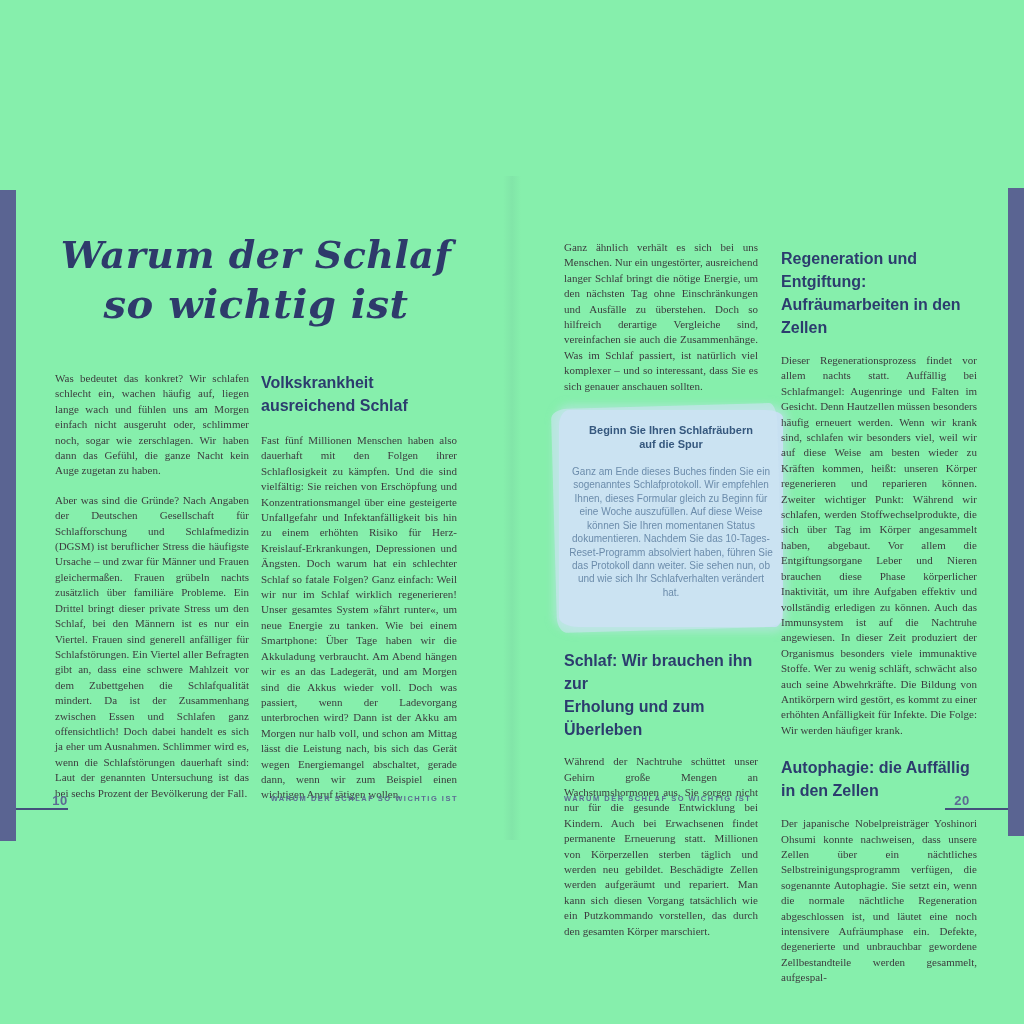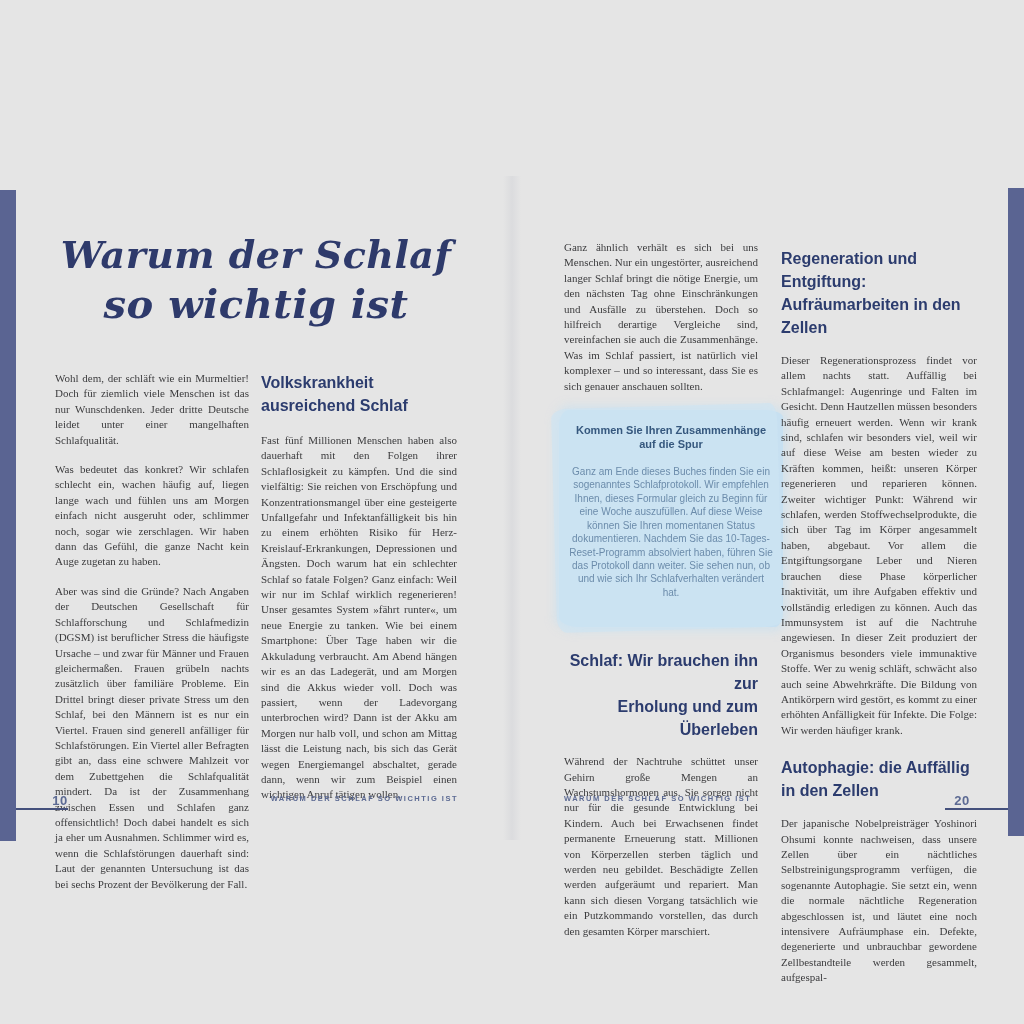--- a/index.html
+++ b/index.html
@@ -1,37 +1,37 @@
 <!DOCTYPE html>
 <html lang="de"><head>
 <meta charset="utf-8">
 <style>
   html,body{margin:0;padding:0;background:#ffffff;}
-  .canvas{position:relative;width:1024px;height:1024px;background:#e5e5e5;overflow:hidden;
+  .canvas{position:relative;width:1024px;height:1024px;background:#86efac;overflow:hidden;
           font-family:"Liberation Serif",serif;}
   .edge-strip{position:absolute;width:16px;background:#5a6492;}
   .edge-strip.left{left:0;top:190px;height:651px;}
   .edge-strip.right{right:0;top:188px;height:648px;}
   .gutter{position:absolute;left:503px;top:176px;width:18px;height:664px;
           background:linear-gradient(90deg,rgba(60,70,110,0) 0%,rgba(60,70,110,0.06) 50%,rgba(60,70,110,0) 100%);}
   .chapter-title{position:absolute;left:40px;top:230px;width:432px;margin:0;text-align:center;
           font-family:"DejaVu Serif",serif;font-style:italic;font-weight:700;color:#2e3a6b;}
   .chapter-title .t1{display:block;font-size:38px;line-height:50px;letter-spacing:.5px;}
   .chapter-title .t2{display:block;font-size:40px;line-height:48px;letter-spacing:.5px;}
   .col{position:absolute;font-size:11px;line-height:15.4px;color:#3c3c3e;text-align:justify;}
   .col p{margin:0 0 14px 0;}
   .col-l1{left:55px;top:371px;width:194px;}
   .col-l2{left:261px;top:371px;width:196px;}
   .col-r1{left:564px;top:240px;width:194px;}
   .col-r2{left:781px;top:240px;width:196px;}
   .subhead{font-family:"Liberation Sans",sans-serif;font-weight:700;color:#2c3c6e;
           font-size:16px;line-height:23px;white-space:pre-line;text-align:left;margin:7px 0 14px 0;}
   .col-l2 p.intro{margin-bottom:26px;}
   .col-l2 .subhead{margin-top:0;margin-bottom:16px;}
-  .col-r1 .subhead{margin-top:22px;margin-bottom:13px;text-align:right;}
+  .col-r1 .subhead{margin-top:22px;margin-bottom:13px;}
   .col-r2 .subhead.second{margin-top:18px;}
   .infobox{position:relative;width:204px;margin:16px 0 6px -5px;padding:13px 10px 14px;
           background:#c7e0f1;border-radius:10px 18px 8px 20px / 16px 8px 18px 10px;
           box-shadow:0 0 9px 5px rgba(199,224,241,0.55);
           font-family:"Liberation Sans",sans-serif;text-align:center;}
   .infobox::before{content:"";position:absolute;z-index:0;left:-5px;right:3px;top:-4px;bottom:-3px;
           background:rgba(205,228,243,0.6);transform:rotate(-1.6deg);
           border-radius:16px 8px 20px 10px / 10px 18px 8px 16px;}
   .box-head{position:relative;z-index:1;font-weight:700;color:#36587e;font-size:11px;line-height:14px;
           white-space:pre-line;margin:0 0 6px 0;}
@@ -56,38 +56,37 @@
   <div class="edge-strip left"></div>
   <div class="edge-strip right"></div>
   <div class="gutter"></div>
 
   <h1 class="chapter-title">
     <span class="t1">Warum der Schlaf</span>
     <span class="t2">so wichtig ist</span>
   </h1>
 
   <div class="col col-l1">
-    <p>Wohl dem, der schläft wie ein Murmeltier! Doch für ziemlich viele Menschen ist das nur Wunschdenken. Jeder dritte Deutsche leidet unter einer mangelhaften Schlafqualität.</p>
     <p>Was bedeutet das konkret? Wir schlafen schlecht ein, wachen häufig auf, liegen lange wach und fühlen uns am Morgen einfach nicht ausgeruht oder, schlimmer noch, sogar wie zerschlagen. Wir haben dann das Gefühl, die ganze Nacht kein Auge zugetan zu haben.</p>
     <p>Aber was sind die Gründe? Nach Angaben der Deutschen Gesellschaft für Schlafforschung und Schlafmedizin (DGSM) ist beruflicher Stress die häufigste Ursache – und zwar für Männer und Frauen gleichermaßen. Frauen grübeln nachts zusätzlich über familiäre Probleme. Ein Drittel bringt dieser private Stress um den Schlaf, bei den Männern ist es nur ein Viertel. Frauen sind generell anfälliger für Schlafstörungen. Ein Viertel aller Befragten gibt an, dass eine schwere Mahlzeit vor dem Zubettgehen die Schlafqualität mindert. Da ist der Zusammenhang zwischen Essen und Schlafen ganz offensichtlich! Doch dabei handelt es sich ja eher um Ausnahmen. Schlimmer wird es, wenn die Schlafstörungen dauerhaft sind: Laut der genannten Untersuchung ist das bei sechs Prozent der Bevölkerung der Fall.</p>
   </div>
 
   <div class="col col-l2">
     <h2 class="subhead">Volkskrankheit ausreichend Schlaf</h2>
     <p>Fast fünf Millionen Menschen haben also dauerhaft mit den Folgen ihrer Schlaflosigkeit zu kämpfen. Und die sind vielfältig: Sie reichen von Erschöpfung und Konzentrationsmangel über eine gesteigerte Unfallgefahr und Infektanfälligkeit bis hin zu einem erhöhten Risiko für Herz-Kreislauf-Erkrankungen, Depressionen und Ängsten. Doch warum hat ein schlechter Schlaf so fatale Folgen? Ganz einfach: Weil wir nur im Schlaf wirklich regenerieren! Unser gesamtes System »fährt runter«, um neue Energie zu tanken. Wie bei einem Smartphone: Über Tage haben wir die Akkuladung verbraucht. Am Abend hängen wir es an das Ladegerät, und am Morgen sind die Akkus wieder voll. Doch was passiert, wenn der Ladevorgang unterbrochen wird? Dann ist der Akku am Morgen nur halb voll, und schon am Mittag lässt die Leistung nach, bis sich das Gerät wegen Energiemangel abschaltet, gerade dann, wenn wir zum Beispiel einen wichtigen Anruf tätigen wollen.</p>
   </div>
 
   <span class="pagenum pn-left">10</span>
   <span class="pagenum-rule rule-left"></span>
   <span class="runhead left-page">WARUM DER SCHLAF SO WICHTIG IST</span>
 
   <div class="col col-r1">
     <p>Ganz ähnlich verhält es sich bei uns Menschen. Nur ein ungestörter, ausreichend langer Schlaf bringt die nötige Energie, um den nächsten Tag ohne Einschränkungen und Ausfälle zu überstehen. Doch so hilfreich derartige Vergleiche sind, vereinfachen sie auch die Zusammenhänge. Was im Schlaf passiert, ist natürlich viel komplexer – und so interessant, dass Sie es sich genauer anschauen sollten.</p>
     <div class="infobox">
-      <p class="box-head">Kommen Sie Ihren Zusammenhänge
+      <p class="box-head">Beginn Sie Ihren Schlafräubern
 auf die Spur</p>
       <p class="box-body">Ganz am Ende dieses Buches finden Sie ein sogenanntes Schlafprotokoll. Wir empfehlen Ihnen, dieses Formular gleich zu Beginn für eine Woche auszufüllen. Auf diese Weise können Sie Ihren momentanen Status dokumentieren. Nachdem Sie das 10-Tages-Reset-Programm absolviert haben, führen Sie das Protokoll dann weiter. Sie sehen nun, ob und wie sich Ihr Schlafverhalten verändert hat.</p>
     </div>
     <h2 class="subhead">Schlaf: Wir brauchen ihn zur
 Erholung und zum Überleben</h2>
     <p>Während der Nachtruhe schüttet unser Gehirn große Mengen an Wachstumshormonen aus. Sie sorgen nicht nur für die gesunde Entwicklung bei Kindern. Auch bei Erwachsenen findet permanente Erneuerung statt. Millionen von Körperzellen sterben täglich und werden neu gebildet. Beschädigte Zellen werden aufgeräumt und repariert. Man kann sich diesen Vorgang tatsächlich wie ein Putzkommando vorstellen, das durch den gesamten Körper marschiert.</p>
   </div>
 
   <div class="col col-r2">
     <h2 class="subhead">Regeneration und Entgiftung:

